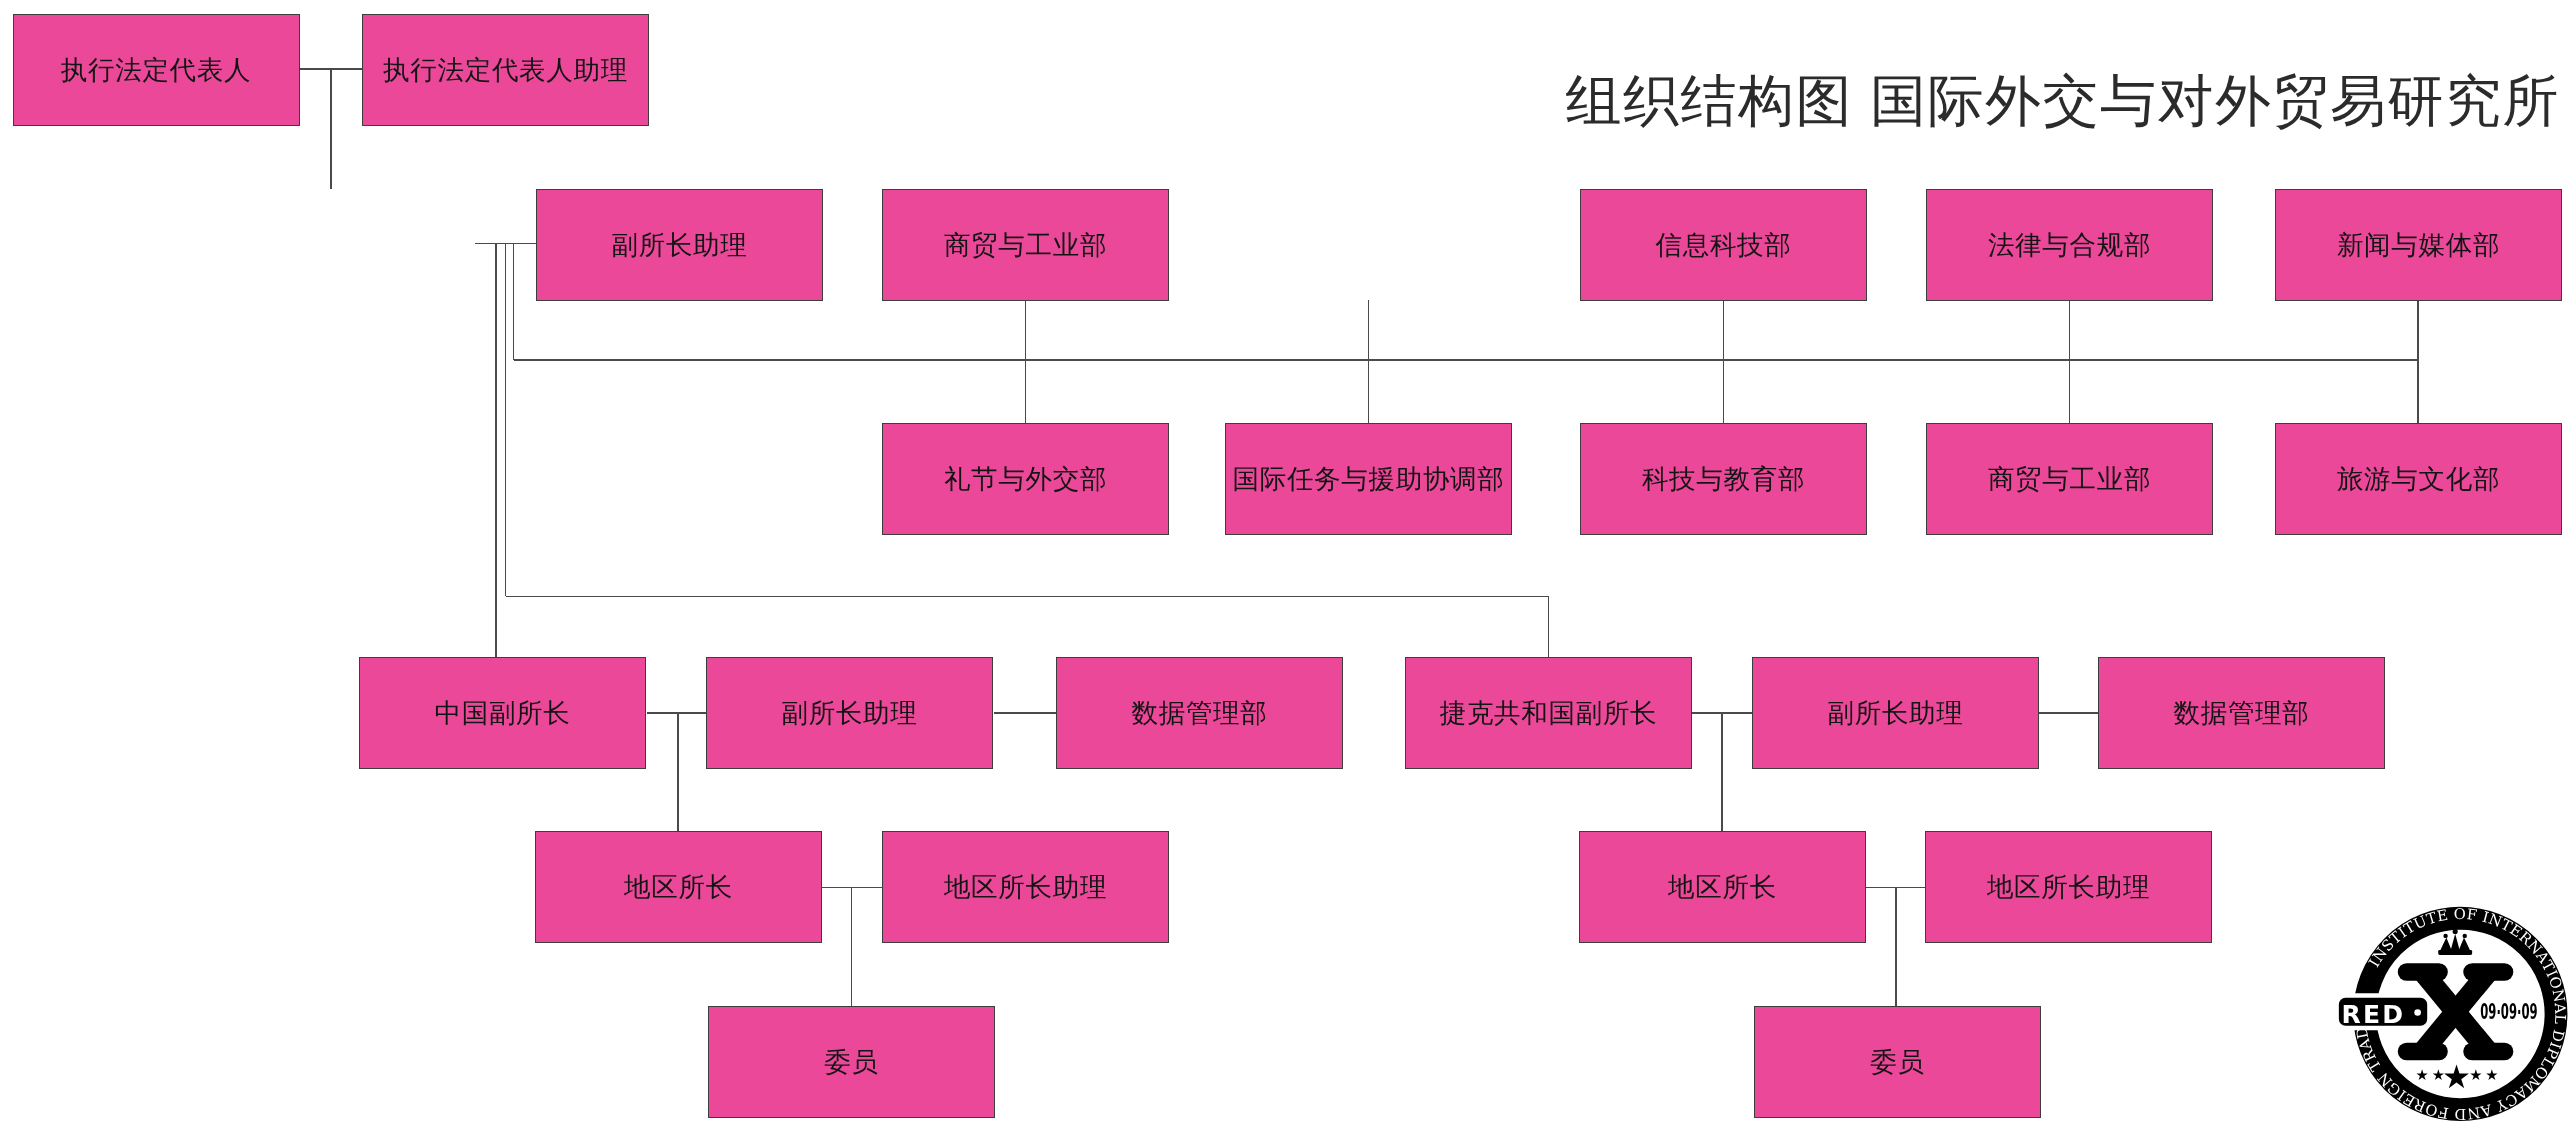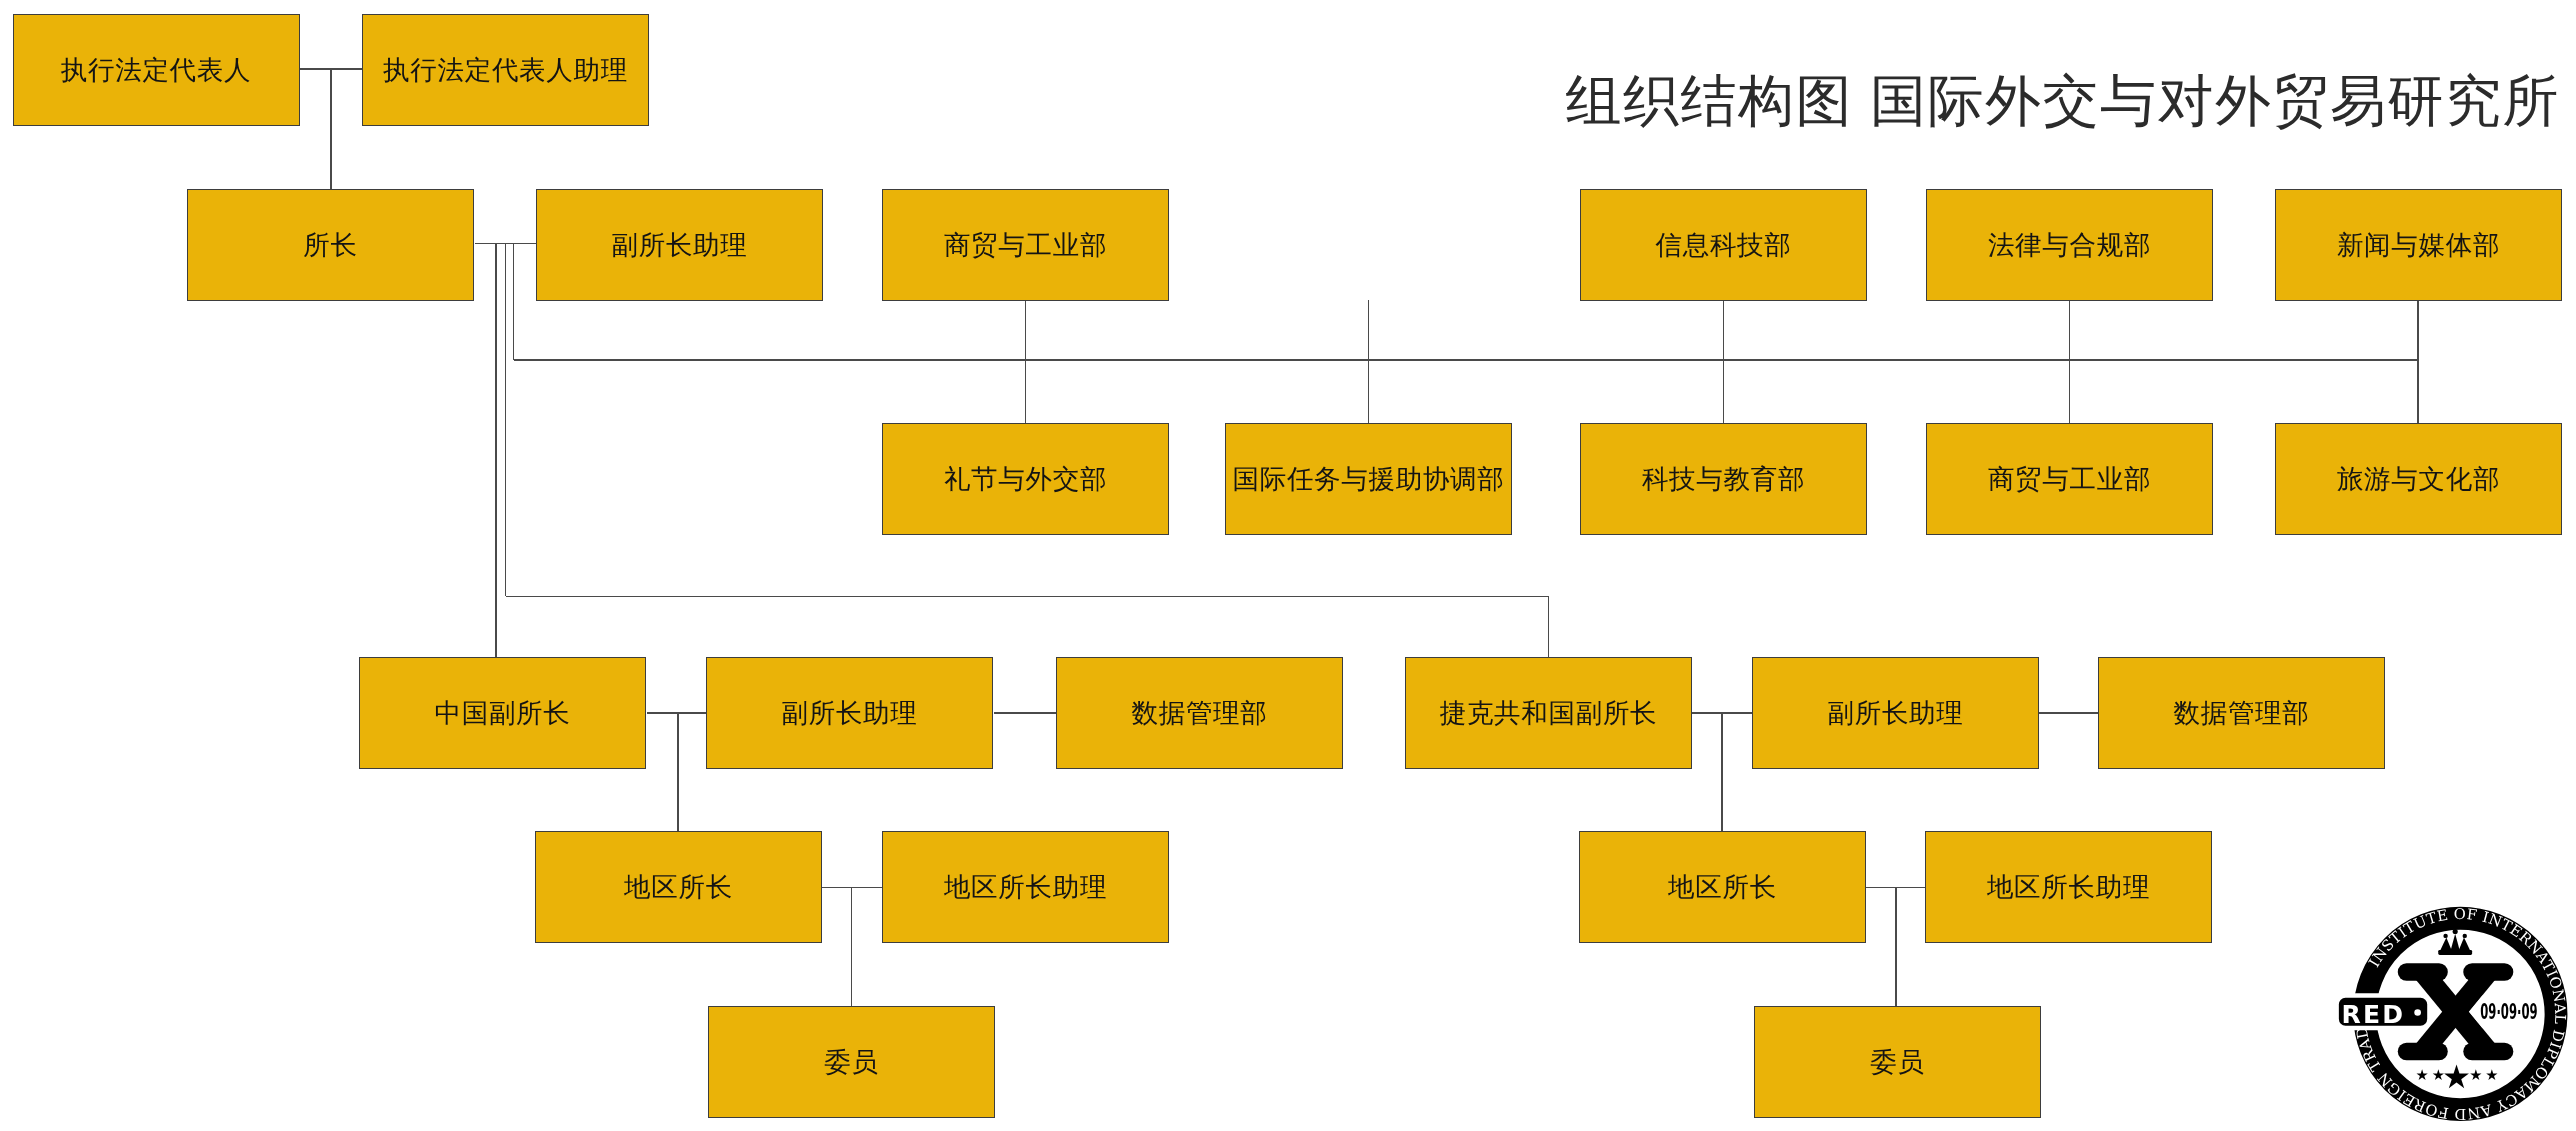--- a/index.html
+++ b/index.html
@@ -2,21 +2,21 @@
 <html style="font-size:11.8px"><head>
 <meta charset="utf-8">
 <style>
   html,body{margin:0;padding:0;background:#ffffff;}
   body{width:2576px;height:1131px;position:relative;overflow:hidden;
        font-family:"Liberation Sans","DejaVu Sans",sans-serif;}
   #canvas{position:absolute;left:0;top:0;width:2576px;height:1131px;}
   svg.layer{position:absolute;left:0;top:0;}
   .node{
     position:absolute;width:287px;height:112px;box-sizing:border-box;
-    background:#eab308;border:1.5px solid #3d3d3d;
+    background:#ec4899;border:1.5px solid #3d3d3d;
     display:flex;align-items:center;justify-content:center;
     font-size:26.5px;letter-spacing:0.7px;color:#141414;white-space:nowrap;
     z-index:2;
   }
   .title{
     position:absolute;top:44px;right:16px;z-index:1;
     font-size:56px;letter-spacing:1.5px;color:#2b2b2b;white-space:nowrap;margin-top:20px;
   }
   .stamp-wrap{position:absolute;left:0;top:0;z-index:3;}
 </style>
@@ -52,21 +52,20 @@
       <line x1="2533" y1="1205" x2="2613" y2="1205"></line>
       <line x1="2574" y1="1205" x2="2574" y2="1366"></line>
     </g>
   </svg>
 
   <div class="title">组织结构图 国际外交与对外贸易研究所</div>
 
   <div class="node" style="left:12.5px;top:14px">执行法定代表人</div>
   <div class="node" style="left:362px;top:14px">执行法定代表人助理</div>
 
-  <div class="node" style="left:187px;top:189px">所长</div>
   <div class="node" style="left:536px;top:189px">副所长助理</div>
   <div class="node" style="left:882px;top:189px">商贸与工业部</div>
   <div class="node" style="left:1580px;top:189px">信息科技部</div>
   <div class="node" style="left:2275px;top:189px">新闻与媒体部</div>
   <div class="node" style="left:1926px;top:189px">法律与合规部</div>
 
   <div class="node" style="left:882px;top:423px">礼节与外交部</div>
   <div class="node" style="left:1225px;top:423px">国际任务与援助协调部</div>
   <div class="node" style="left:1580px;top:423px">科技与教育部</div>
   <div class="node" style="left:1926px;top:423px">商贸与工业部</div>

